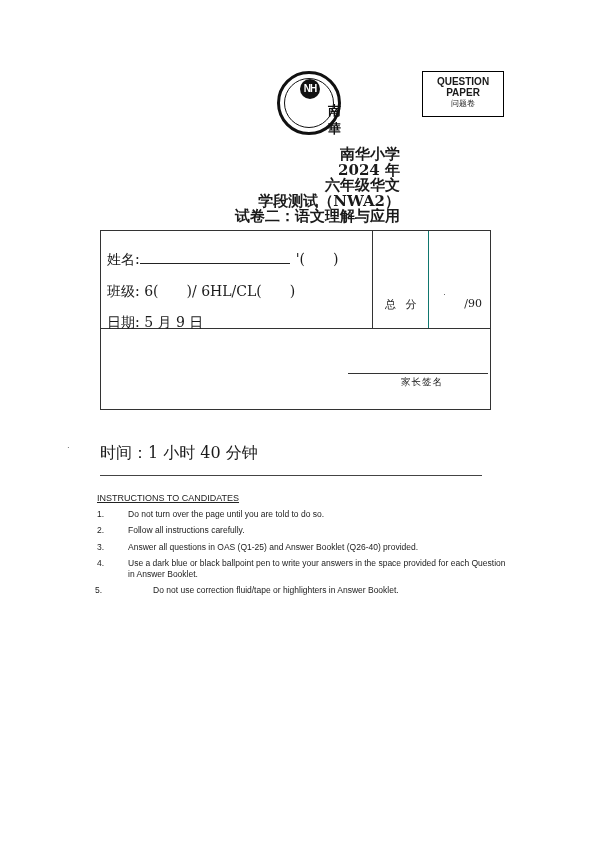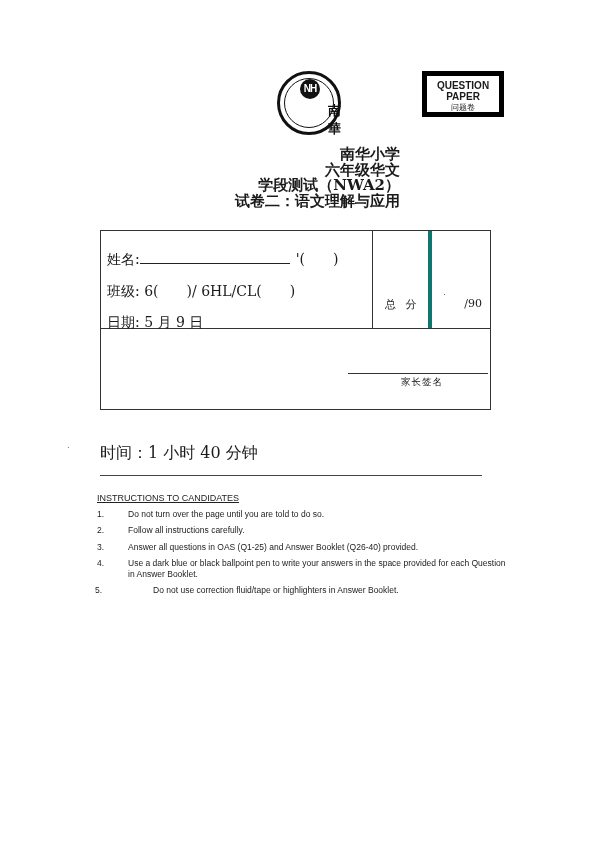--- a/index.html
+++ b/index.html
@@ -5,34 +5,34 @@
   html, body { margin: 0; padding: 0; background: #ffffff; }
   body { width: 600px; height: 849px; position: relative; overflow: hidden; color: #1a1a1a; }
 
   
   .logo { position: absolute; left: 277px; top: 71px; width: 64px; height: 64px; border-radius: 50%; border: 3px solid #111; box-sizing: border-box; }
   .logo-inner { position: absolute; left: 4px; top: 4px; right: 4px; bottom: 4px; border-radius: 50%; border: 1px solid #111; }
   .logo-nh { position: absolute; left: 20px; top: 5px; width: 20px; height: 20px; border-radius: 50%; background: #111; color: #fff; font-family: "Liberation Sans", sans-serif; font-weight: bold; font-size: 10px; line-height: 20px; text-align: center; letter-spacing: -1px; }
   .logo-cn { position: absolute; left: 0; right: 0; top: 28px; text-align: right; font-family: "DejaVu Sans", sans-serif; font-weight: bold; font-size: 13px; color: #111; padding-left: 48px; }
 
   
-  .qp-box { position: absolute; left: 422px; top: 71px; width: 82px; height: 46px; border: 5px solid #000000; box-sizing: border-box; text-align: center; font-family: "Liberation Sans", sans-serif; }
+  .qp-box { position: absolute; left: 422px; top: 71px; width: 82px; height: 46px; border: 1px solid #000000; box-sizing: border-box; text-align: center; font-family: "Liberation Sans", sans-serif; }
   .qp-line1, .qp-line2 { font-size: 10px; font-weight: bold; line-height: 11px; }
   .qp-line1 { margin-top: 4px; }
   .qp-line3 { font-size: 8px; line-height: 11px; font-family: Liberation Mono, monospace; }
 
   
   .title-block { position: absolute; left: 200px; width: 200px; top: 147px; text-align: right; font-family: "DejaVu Serif", serif; font-size: 15px; line-height: 15.5px; font-weight: bold; }
   .title-block div { white-space: nowrap; }
 
   
   .info-box { position: absolute; left: 100px; top: 230px; width: 391px; height: 180px; border: 1px solid #333; box-sizing: border-box; }
   .info-top { position: absolute; left: 0; top: 0; right: 0; height: 97px; border-bottom: 1px solid #333; }
   .col-a { position: absolute; left: 0; top: 0; width: 271px; height: 97px; border-right: 1px solid #333; }
-  .col-b { position: absolute; left: 271px; top: 0; width: 56px; height: 97px; border-right: 4px solid #0f766e; }
+  .col-b { position: absolute; left: 271px; top: 0; width: 56px; height: 97px; border-right: 1px solid #0f766e; }
   .col-c { position: absolute; left: 328px; top: 0; right: 0; height: 97px; }
   .field { position: absolute; left: 6px; font-family: "DejaVu Serif", serif; font-size: 14px; white-space: nowrap; }
   .name-line { display: inline-block; width: 150px; border-bottom: 1px solid #222; height: 10px; vertical-align: baseline; margin-right: 6px; }
   .gap { display: inline-block; width: 28px; }
   .total-label { position: absolute; left: 13px; top: 66px; font-family: "DejaVu Serif", serif; font-size: 11px; letter-spacing: 3px; }
   .total-dot { position: absolute; left: 14px; top: 58px; font-size: 9px; }
   .total-max { position: absolute; right: 8px; top: 66px; font-family: "DejaVu Serif", serif; font-size: 11px; }
   .sig-line { position: absolute; left: 247px; top: 142px; width: 140px; border-top: 1px solid #333; }
   .sig-label { position: absolute; left: 300px; top: 145px; font-family: "DejaVu Serif", serif; font-size: 9.5px; letter-spacing: 1px; text-align: center; }
 
@@ -57,20 +57,21 @@
 </div>
 
 <div class="qp-box">
   <div class="qp-line1">QUESTION</div>
   <div class="qp-line2">PAPER</div>
   <div class="qp-line3">问题卷</div>
 </div>
 
 <div class="title-block">
   <div>南华小学</div>
+  <div>2024 年</div>
   <div>六年级华文</div>
   <div>学段测试（NWA2）</div>
   <div>试卷二：语文理解与应用</div>
 </div>
 
 <div class="info-box">
   <div class="info-top">
     <div class="col-a">
       <div class="field" style="top:20px;">
         <span>姓名:</span><span class="name-line"></span><span>'(</span><span class="gap"></span><span>)</span>

